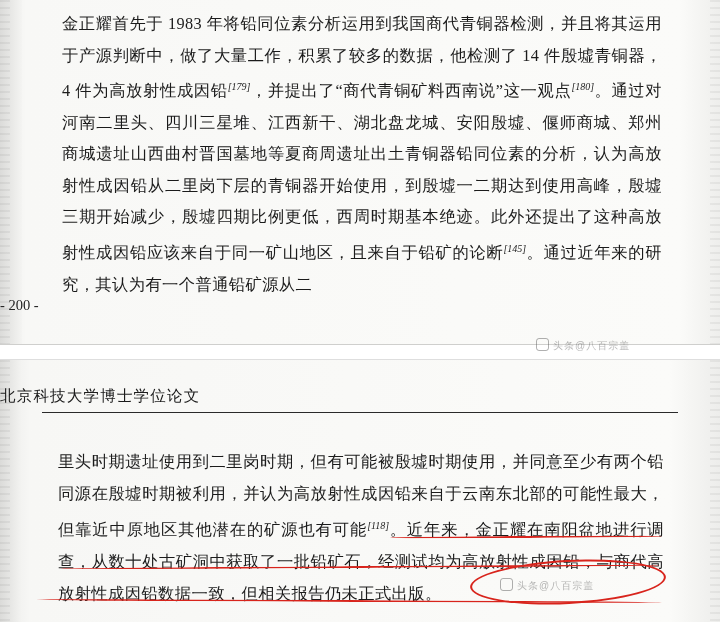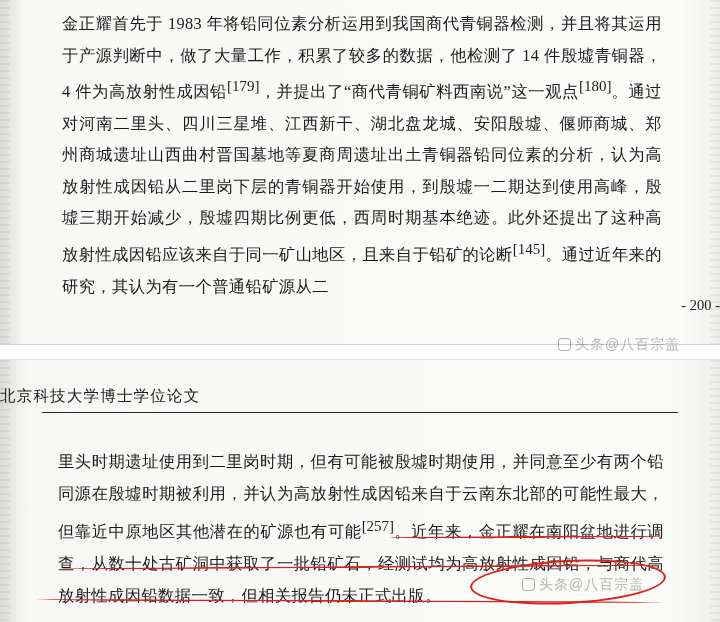--- a/index.html
+++ b/index.html
@@ -42,28 +42,29 @@
     width: 600px;
     font-size: 16.3px;
     line-height: 31.5px;
     color: #1b1b1b;
     text-align: justify;
     text-justify: inter-ideograph;
     letter-spacing: .4px;
   }
   #p1-text { top: 8px; }
   .sup {
-    font-size: 15px;
+    font-size: 10px;
     vertical-align: super;
     letter-spacing: 0;
+    font-style: italic;
   }
   .pagenum {
     position: absolute;
     left: 0; width: 720px;
-    text-align: right;
+    text-align: left;
     font-size: 14.5px;
     color: #222;
   }
   #p1-pagenum { top: 297px; }
 
   
   #gap {
     position: absolute;
     left: 0; top: 344px;
     width: 720px; height: 16px;
@@ -120,26 +121,25 @@
     border: 2.6px solid #d8241c;
     border-radius: 50%;
     transform: rotate(-3deg);
     pointer-events: none;
   }
 
   
   .watermark {
     position: absolute;
     color: rgba(80,80,80,.42);
-    font-size: 14px;
+    font-size: 10px;
     font-family: "Liberation Sans", sans-serif;
     letter-spacing: 1px;
     white-space: nowrap;
     pointer-events: none;
-    margin-left: 22px;
   }
   #wm1 { left: 536px; top: 336px; }
   #wm2 { left: 500px; top: 576px; }
   .wm-logo {
     display: inline-block;
     width: 13px; height: 13px;
     border: 1.6px solid rgba(80,80,80,.45);
     border-radius: 3px;
     margin-right: 4px;
     position: relative;
@@ -176,21 +176,21 @@
 
   <div class="scan" id="scan-bottom">
     <div class="left-margin-shade"></div>
     <div class="edge-noise en-l"></div>
     <div class="edge-noise en-r"></div>
 
     <div id="p2-header">北京科技大学博士学位论文</div>
     <div id="p2-rule"></div>
 
     <div class="body-text" id="p2-text">
-      <span>里头时期遗址使用到二里岗时期，但有可能被殷墟时期使用，并同意至少有两个铅同源在殷墟时期被利用，并认为高放射性成因铅来自于云南东北部的可能性最大，但靠近中原地区其他潜在的矿源也有可能<span class="sup">[257]</span>。近年来，金正耀在南阳盆地进行调查，从数十处古矿洞中获取了一批铅矿石，经测试均为高放射性成因铅，与商代高放射性成因铅数据一致，但相关报告仍未正式出版。</span>
+      <span>里头时期遗址使用到二里岗时期，但有可能被殷墟时期使用，并同意至少有两个铅同源在殷墟时期被利用，并认为高放射性成因铅来自于云南东北部的可能性最大，但靠近中原地区其他潜在的矿源也有可能<span class="sup">[118]</span>。近年来，金正耀在南阳盆地进行调查，从数十处古矿洞中获取了一批铅矿石，经测试均为高放射性成因铅，与商代高放射性成因铅数据一致，但相关报告仍未正式出版。</span>
     </div>
   </div>
 
   <div class="red-line" id="rl3"></div>
   <div class="red-line" id="rl1"></div>
   <div class="red-line" id="rl2"></div>
   <div id="red-ellipse"></div>
 
   <div class="watermark" id="wm1">
     <span class="wm-logo"></span><span>头条@八百宗盖</span>

